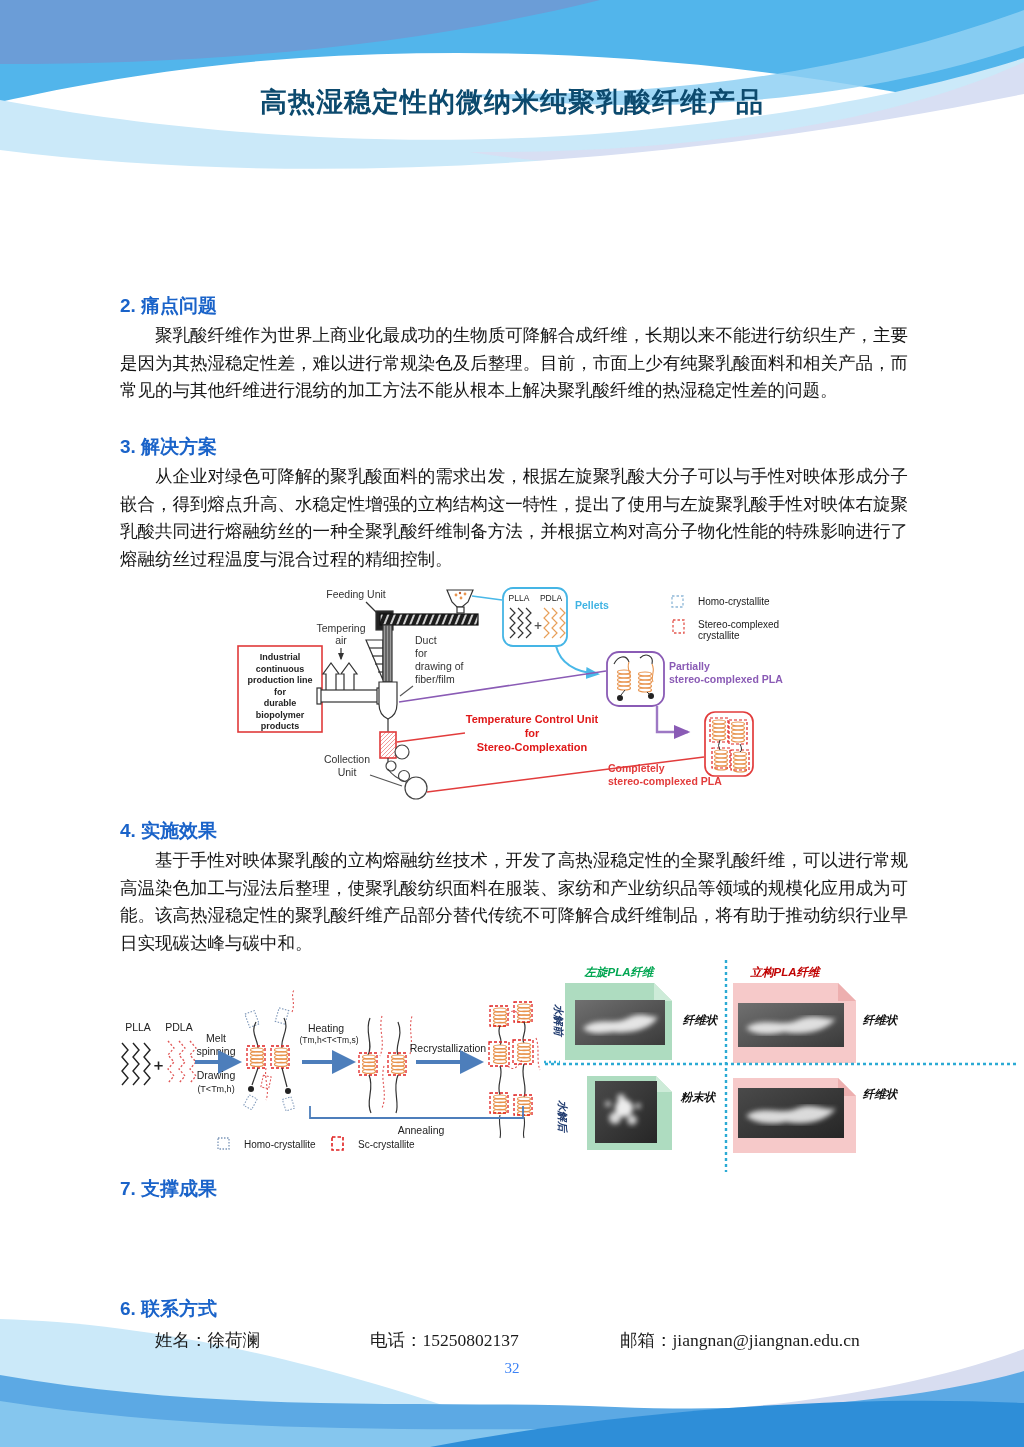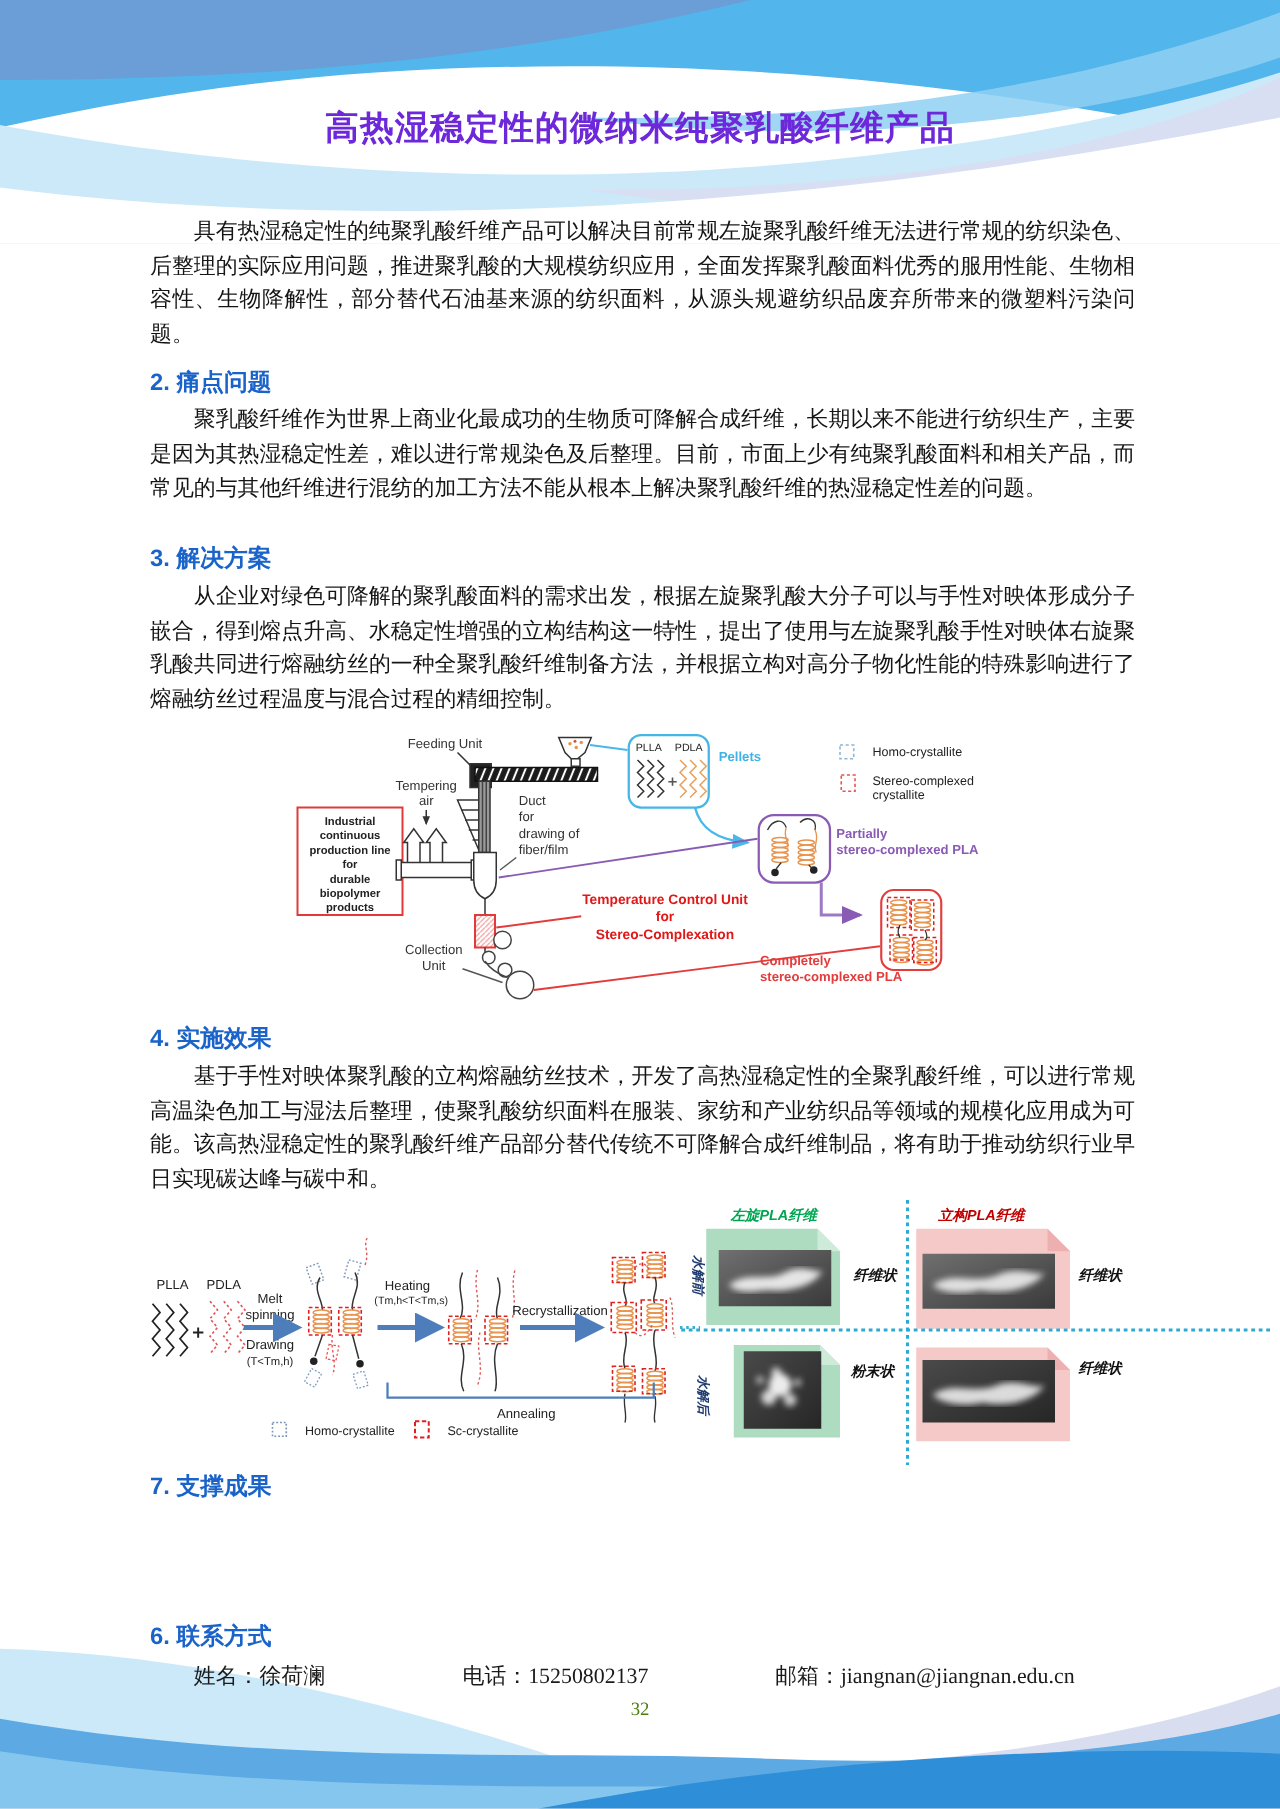--- a/index.html
+++ b/index.html
@@ -3,49 +3,48 @@
 <meta charset="utf-8">
 <style>
   html,body{margin:0;padding:0;background:#e8e8e8;}
   #page{position:relative;width:1024px;height:1447px;margin:0 auto;background:#fff;overflow:hidden;
         font-family:"Liberation Serif","DejaVu Serif",serif;color:#1a1a1a;}
   .abs{position:absolute;}
   svg{display:block;}
   
   .doc-title{top:84px;left:0;width:1024px;text-align:center;
              font-family:"Liberation Sans","DejaVu Sans",sans-serif;
-             font-weight:bold;font-size:27px;color:#6d28d9;letter-spacing:1px;}
+             font-weight:bold;font-size:27px;color:#0c4a6e;letter-spacing:1px;}
   .sec-h{left:120px;width:790px;font-family:"Liberation Sans","DejaVu Sans",sans-serif;
          font-weight:bold;font-size:19px;color:#1a63c9;}
   .sec-p{left:120px;width:788px;font-size:17.5px;line-height:27.5px;text-align:justify;
          text-indent:2em;color:#151515;}
   
   .contact span{position:absolute;white-space:nowrap;font-size:17.5px;}
-  .pagenum{top:1360px;left:0;width:1024px;text-align:center;font-size:15px;color:#4d7c0f;}
+  .pagenum{top:1360px;left:0;width:1024px;text-align:center;font-size:15px;color:#3b82f6;}
   
   .f-lbl{font-family:"Liberation Sans","DejaVu Sans",sans-serif;}
   text{user-select:none;}
 </style>
 </head>
 <body>
 
 <div id="page">
 
   <svg class="abs" style="top:0;left:0" width="1024" height="195" viewBox="0 0 1024 195">
     <path d="M0,0 H1024 V118 C760,58 520,44 300,58 C180,66 80,84 0,102 Z" fill="#52b5eb"></path>
     <path d="M0,0 H600 C430,42 240,64 0,64 Z" fill="#6b9dd7"></path>
     <path d="M1024,10 C860,70 680,98 460,94 C700,124 900,88 1024,46 Z" fill="#8fd0f3" opacity="0.85"></path>
     <path d="M0,100 C160,130 380,152 620,132 C810,115 945,84 1024,58 V195 H0 Z" fill="#cbe9f9"></path>
     <path d="M1024,62 C900,120 700,154 470,152 C700,188 920,152 1024,112 Z" fill="#d9def2" opacity="0.9"></path>
     <path d="M0,150 C300,188 660,168 1024,94 V195 H0 Z" fill="#ffffff"></path>
   </svg>
 
   <div class="abs doc-title">高热湿稳定性的微纳米纯聚乳酸纤维产品</div>
 
-  <div class="abs sec-p" style="top:171px">具有热湿稳定性的纯聚乳酸纤维产品可以解决目前常规左旋聚乳酸纤维无法进行常规的纺织染色、后整理的实际应用问题，推进聚乳酸的大规模纺织应用，全面发挥聚乳酸面料优秀的服用性能、生物相容性、生物降解性，部分替代石油基来源的纺织面料，从源头规避纺织品废弃所带来的微塑料污染问题。</div>
 
   <div class="abs sec-h" style="top:293px">2. 痛点问题</div>
   <div class="abs sec-p" style="top:322px">聚乳酸纤维作为世界上商业化最成功的生物质可降解合成纤维，长期以来不能进行纺织生产，主要是因为其热湿稳定性差，难以进行常规染色及后整理。目前，市面上少有纯聚乳酸面料和相关产品，而常见的与其他纤维进行混纺的加工方法不能从根本上解决聚乳酸纤维的热湿稳定性差的问题。</div>
 
   <div class="abs sec-h" style="top:434px">3. 解决方案</div>
   <div class="abs sec-p" style="top:463px">从企业对绿色可降解的聚乳酸面料的需求出发，根据左旋聚乳酸大分子可以与手性对映体形成分子嵌合，得到熔点升高、水稳定性增强的立构结构这一特性，提出了使用与左旋聚乳酸手性对映体右旋聚乳酸共同进行熔融纺丝的一种全聚乳酸纤维制备方法，并根据立构对高分子物化性能的特殊影响进行了熔融纺丝过程温度与混合过程的精细控制。</div>
 
   <svg class="abs f-lbl" style="top:582px;left:120px" width="904" height="232" viewBox="0 0 904 232">
     <defs>
       <pattern id="pScrew" patternUnits="userSpaceOnUse" width="6" height="12" patternTransform="rotate(22)">

